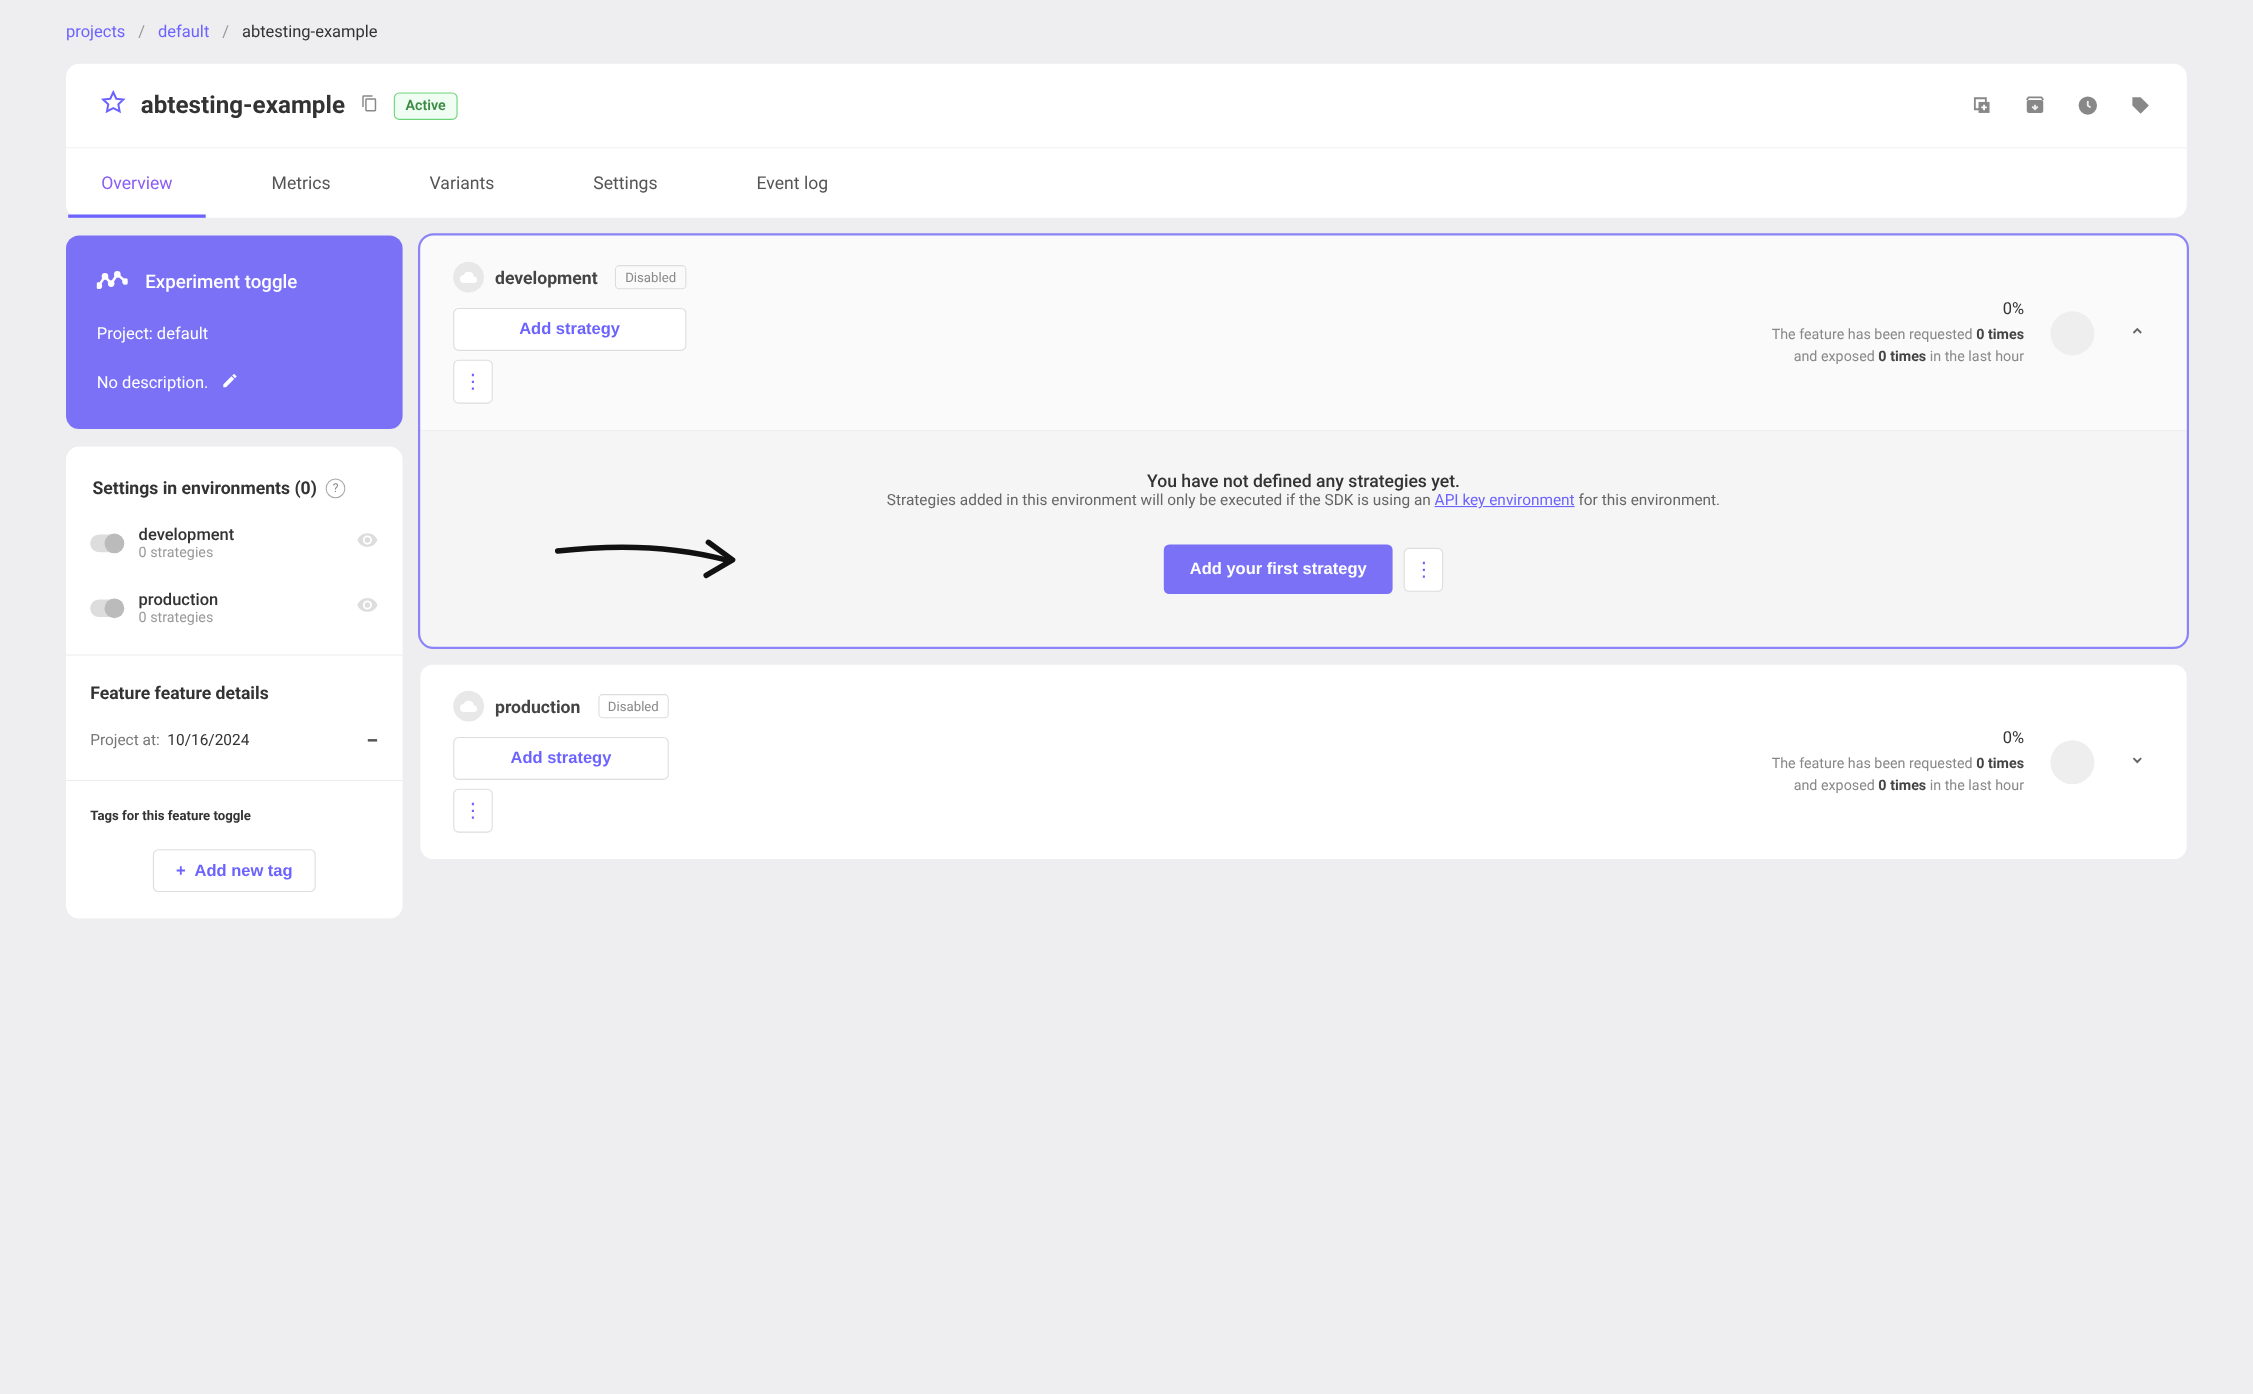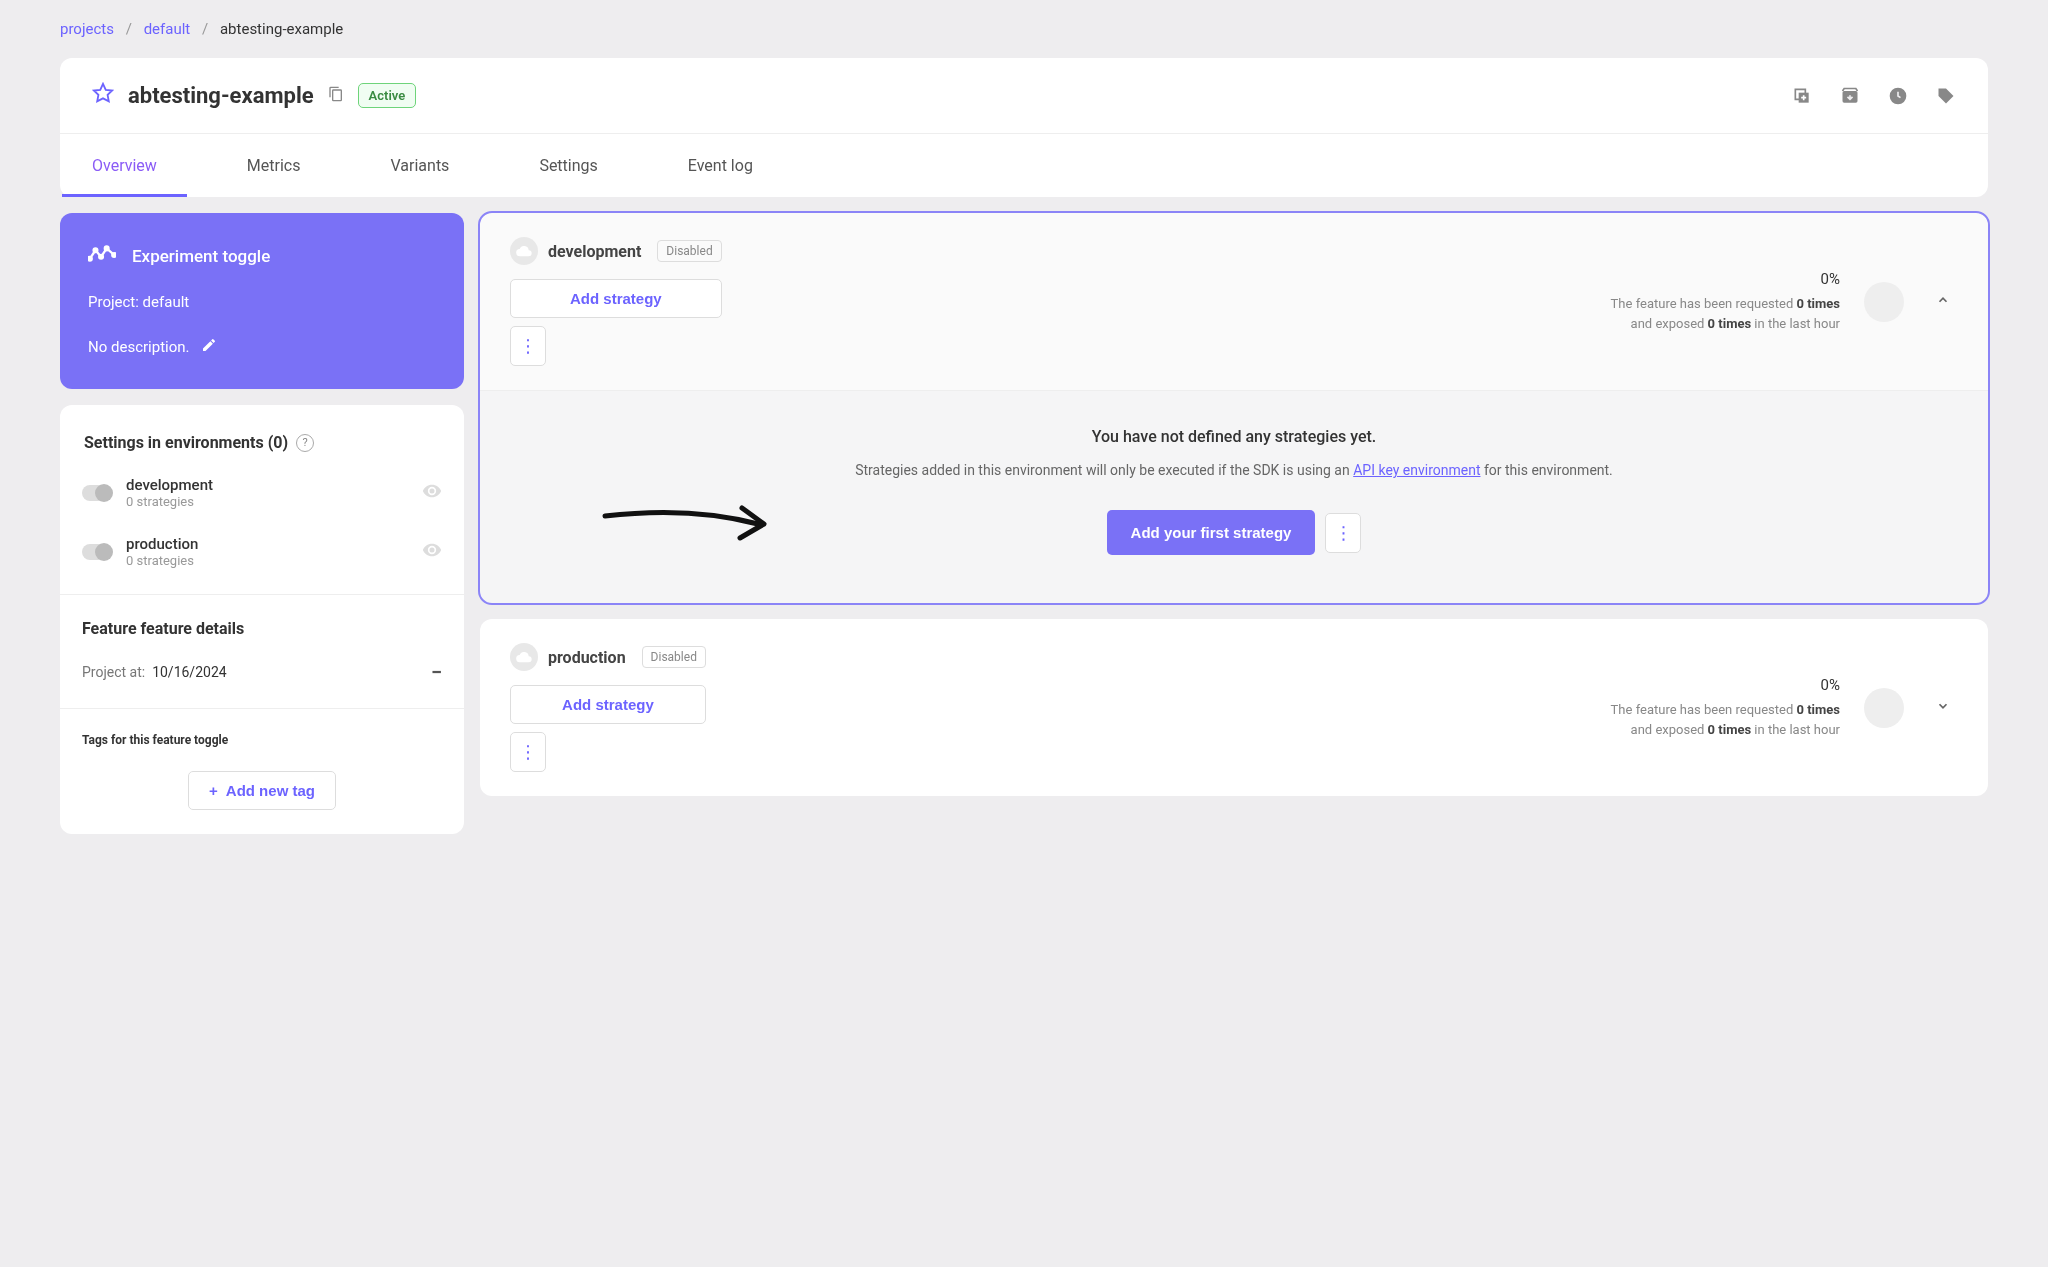--- a/index.html
+++ b/index.html
@@ -64,21 +64,21 @@
     }
     .tab.active::after {
       content: '';
       position: absolute;
       left: -30px; right: -30px;
       bottom: 0;
       height: 3px;
       background: #6c63ff;
     }
     .columns { display: flex; gap: 16px; margin-top: 16px; }
-    .sidebar { width: 404px; display: flex; flex-direction: column; gap: 16px; }
+    .sidebar { width: 306px; display: flex; flex-direction: column; gap: 16px; }
     .card {
       background: #fff;
       border-radius: 12px;
       overflow: hidden;
     }
     .info-card {
       background: #7a71f6;
       color: #fff;
       padding: 32px 28px;
       border-radius: 12px;
@@ -166,21 +166,21 @@
     .stats-block { text-align: right; }
     .pct { font-size: 15px; color: #333; margin-bottom: 6px; }
     .stats-text { font-size: 13px; color: #888; line-height: 1.5; }
     .stats-text b { color: #444; font-weight: 700; }
     .circle-placeholder { width: 40px; height: 40px; border-radius: 50%; background: #eee; }
     .chevron { color: #666; font-size: 16px; cursor: pointer; padding: 8px; }
     .env-panel-body {
       background: #f5f5f6; padding: 36px 30px 48px; text-align: center;
       border-top: 1px solid #eee;
     }
-    .body-title { font-size: 16px; font-weight: 500; color: #333; margin-bottom: 16px; }
+    .body-title { font-size: 16px; font-weight: 500; color: #333; margin-bottom: 0; }
     .body-text { font-size: 14px; color: #666; margin-bottom: 32px; }
     .body-text a { color: #6c63ff; text-decoration: underline; cursor: pointer; }
     .cta-row { display: flex; align-items: center; justify-content: center; gap: 10px; position: relative; }
     .btn-primary {
       background: #7a71f6; color: #fff; border: none;
       padding: 14px 24px; font-size: 15px; font-weight: 600;
       border-radius: 5px; cursor: pointer;
     }
     .arrow-svg { position: absolute; left: 90px; top: -8px; }
   </style>

